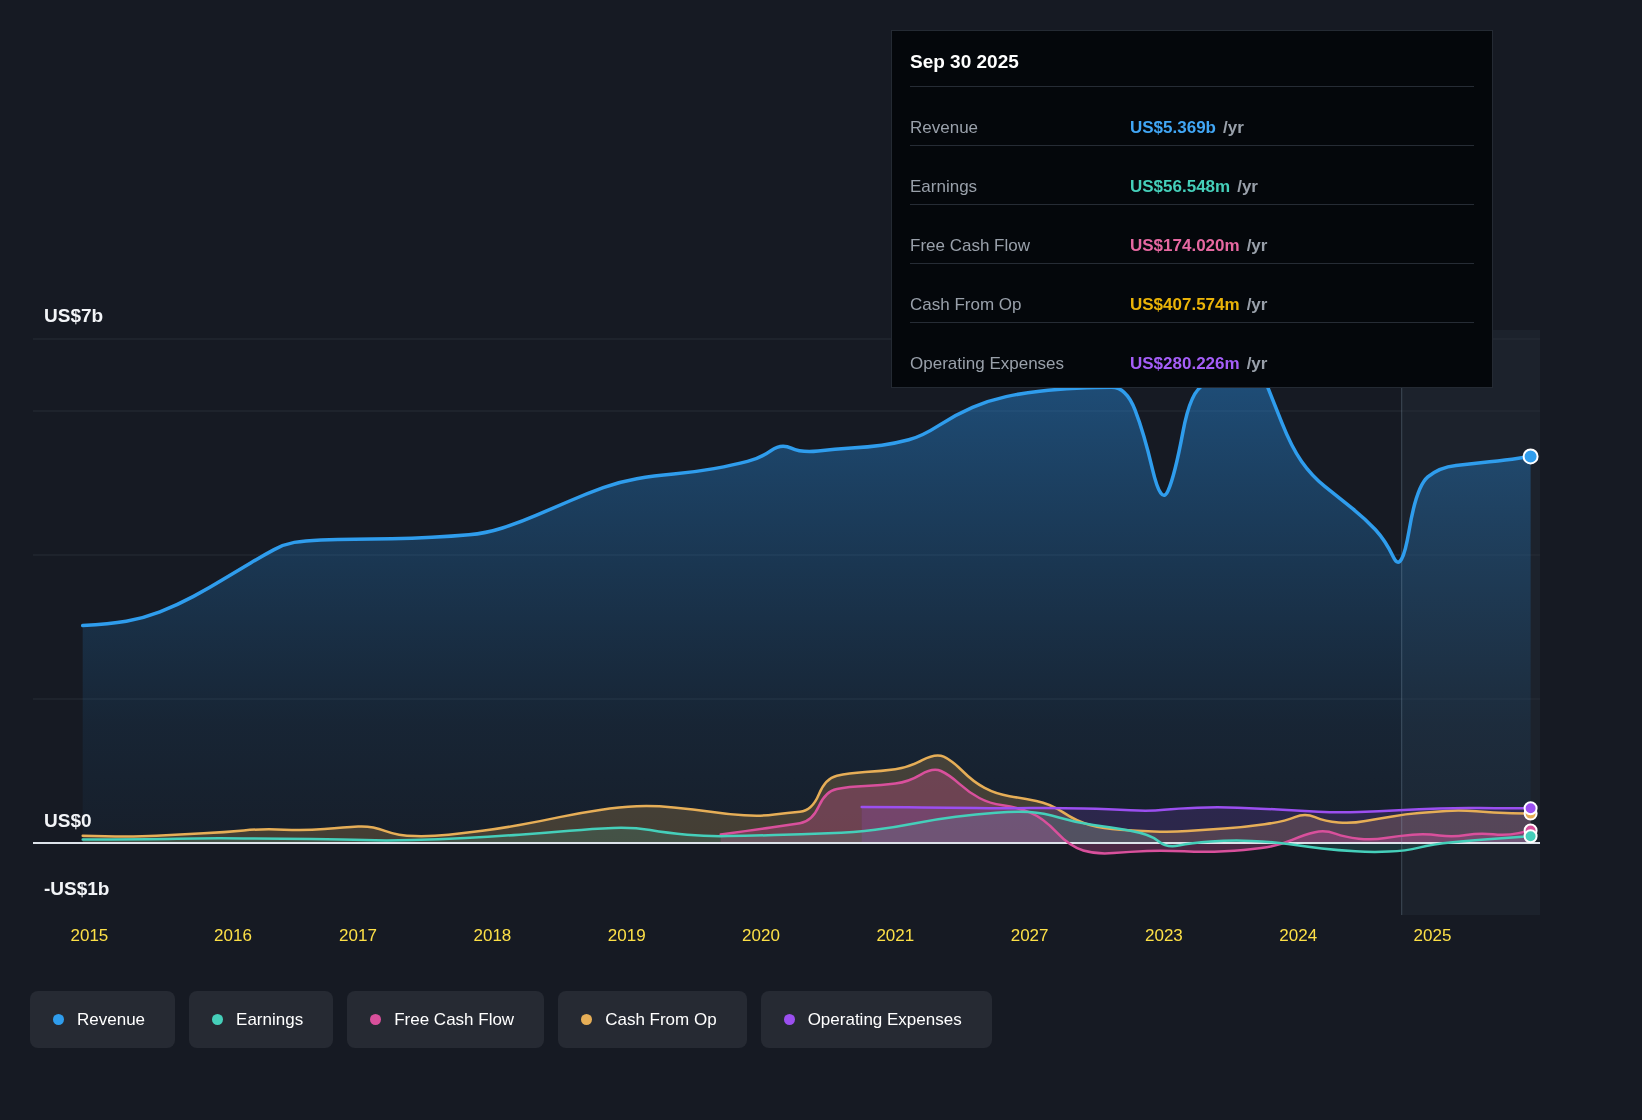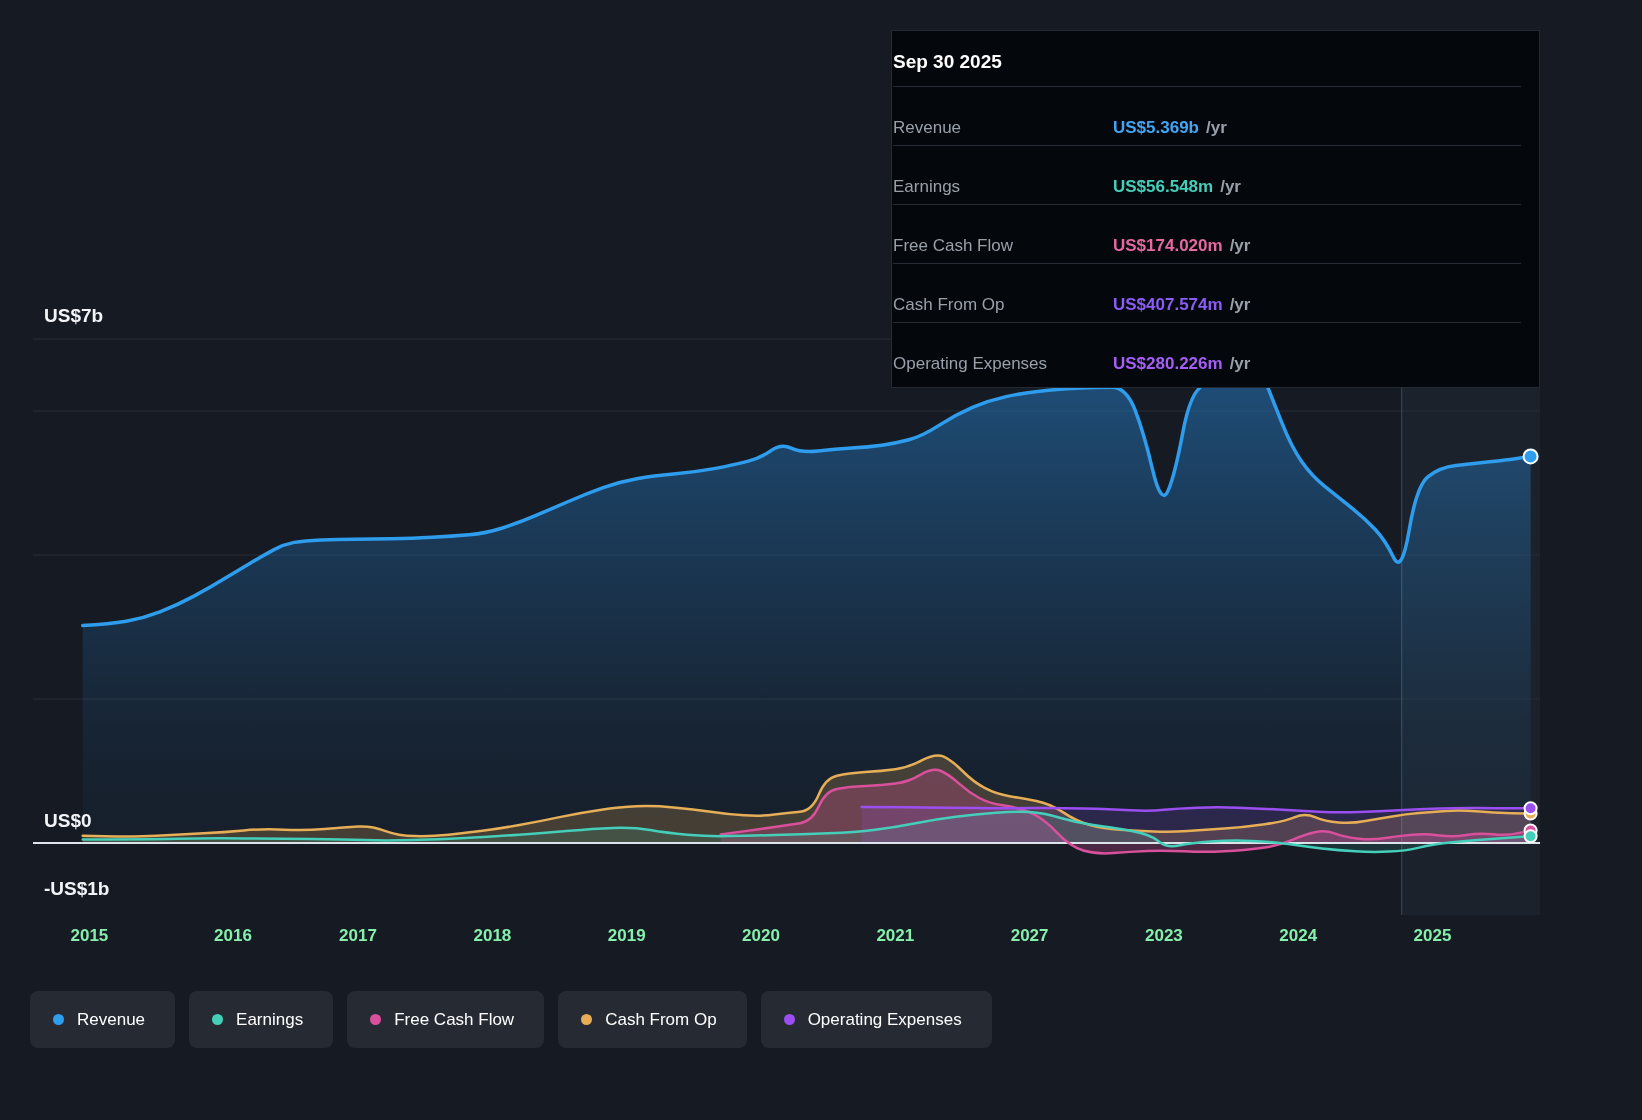--- a/index.html
+++ b/index.html
@@ -15,27 +15,27 @@
   
   #plot { position:absolute; left:0; top:0; z-index:1; }
 
   
   .ylab { position:absolute; left:44px; color:#f2f4f7; font-size:19px; font-weight:bold; z-index:2; }
   #ylab-top { top:305px; }
   #ylab-zero { top:810px; }
   #ylab-neg { top:878px; }
   #x-axis { position:absolute; inset:0; z-index:2; pointer-events:none; }
   .xlab { position:absolute; top:926px; transform:translateX(-50%);
-          color:#86efac; font-size:17px; font-weight:bold; }
+          color:#fde047; font-size:17px; font-weight:normal; }
 
   
   .tooltip {
-    position:absolute; left:891px; top:30px; width:649px;
+    position:absolute; left:891px; top:30px; width:602px;
     background:#04070b; border:1px solid #242a33;
-    z-index:5; padding:12px 18px 6px 1px;
+    z-index:5; padding:12px 18px 6px 18px;
   }
   .tt-title { color:#ffffff; font-size:19px; font-weight:bold; padding:8px 0 13px 0;
               border-bottom:1px solid #262c35; }
   .tt-row { display:flex; align-items:baseline; padding:7px 0; font-size:17px; }
   .tt-row.div { border-top:1px solid #262c35; }
   .tt-label { color:#99a0aa; width:220px; flex:none; }
   .tt-value { font-weight:bold;margin-top:24px; }
   .tt-suffix { color:#99a0aa; font-weight:bold; margin-left:7px;margin-top:8px; }
 
   
@@ -115,21 +115,21 @@
           <span class="tt-value" style="color: rgb(69, 207, 186);">US$56.548m</span>
           <span class="tt-suffix">/yr</span>
         </div>
         <div class="tt-row div">
           <span class="tt-label">Free Cash Flow</span>
           <span class="tt-value" style="color: rgb(230, 104, 161);">US$174.020m</span>
           <span class="tt-suffix">/yr</span>
         </div>
         <div class="tt-row div">
           <span class="tt-label">Cash From Op</span>
-          <span class="tt-value" style="color: #8b5cf6;">US$407.574m</span>
+          <span class="tt-value" style="color: #eab308;">US$407.574m</span>
           <span class="tt-suffix">/yr</span>
         </div>
         <div class="tt-row div">
           <span class="tt-label">Operating Expenses</span>
           <span class="tt-value" style="color: rgb(165, 94, 248);">US$280.226m</span>
           <span class="tt-suffix">/yr</span>
         </div>
       </div>
   </div>
 

